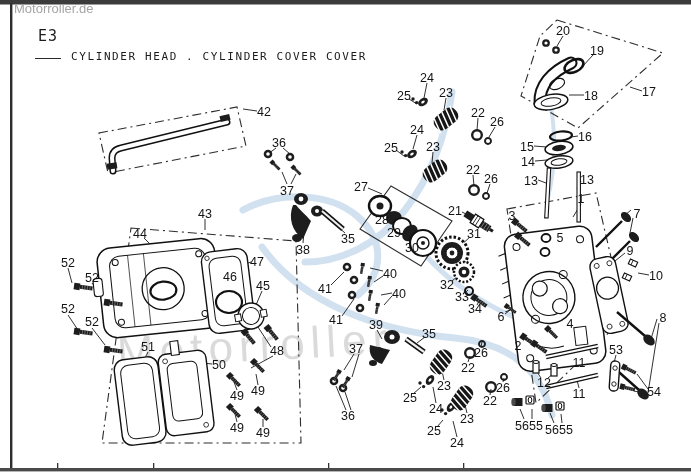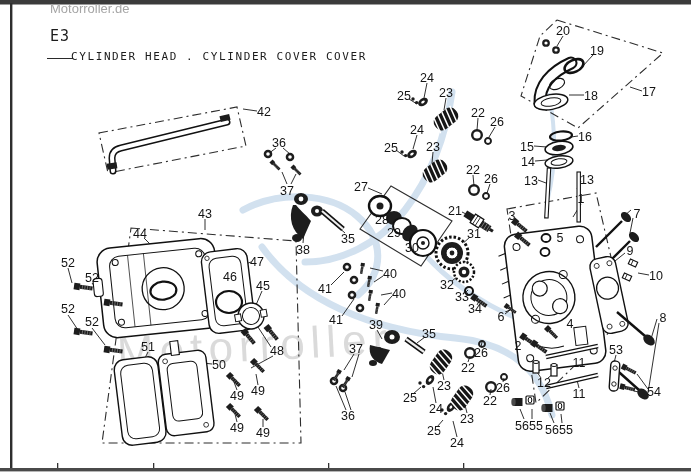--- a/index.html
+++ b/index.html
@@ -1,20 +1,20 @@
 <!DOCTYPE html>
 <html><head>
 <meta charset="utf-8">
 <style>
   html,body{margin:0;padding:0;background:#e8e8e8;}
   .page{position:relative;width:691px;height:474px;background:#fff;overflow:hidden;
         font-family:"Liberation Sans",sans-serif;}
   .art{position:absolute;left:0;top:0;}
-  .brand{position:absolute;left:14px;top:1px;font-size:13px;color:#a5a5a5;z-index:5;margin-left:36px;}
-  .hdr-code{position:absolute;left:47px;top:27px;font:15px "DejaVu Sans Mono",monospace;
+  .brand{position:absolute;left:14px;top:1px;font-size:13px;color:#a5a5a5;z-index:5;}
+  .hdr-code{position:absolute;left:35px;top:27px;font:15px "DejaVu Sans Mono",monospace;
             color:#1c1c1c;border-bottom:1.6px solid #2a2a2a;padding:0 3px 13px;z-index:5;letter-spacing:1px;}
   .hdr-title{position:absolute;left:71px;top:50px;font:11px "DejaVu Sans Mono",monospace;
              letter-spacing:1.6px;color:#1c1c1c;z-index:5;white-space:nowrap;}
   .plbl{font-family:"Liberation Sans",sans-serif;font-size:12.5px;fill:#141414;text-anchor:middle;}
   .wmbig{font-family:"Liberation Sans",sans-serif;font-size:44px;letter-spacing:6px;
          fill:#bdbdbd;opacity:.55;}
   .ln{stroke:#1a1a1a;stroke-width:.9;fill:none;}
   .dashbox{fill:none;stroke:#2d2d2d;stroke-width:1.1;stroke-dasharray:9 4 2 4;}
   .solidbox{fill:none;stroke:#2d2d2d;stroke-width:1.1;}
   .o{fill:#fff;stroke:#111;}

